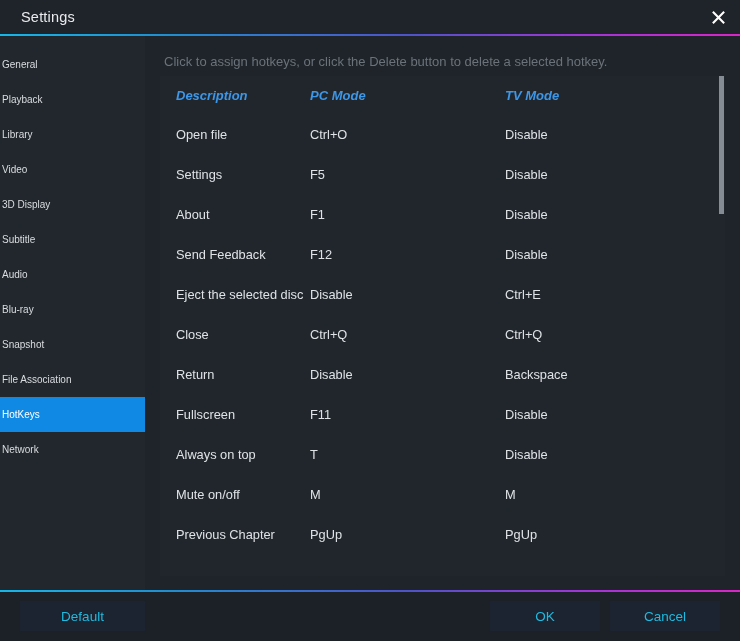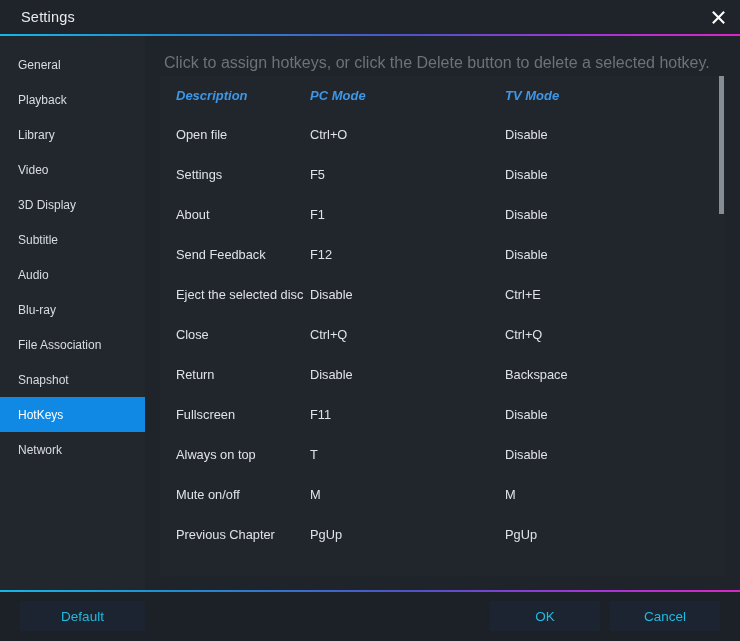--- a/index.html
+++ b/index.html
@@ -72,22 +72,22 @@
     width: 145px;
     flex: 0 0 145px;
     background: #22272d;
     padding-top: 11px;
     box-sizing: border-box;
   }
   .side-item {
     height: 35px;
     display: flex;
     align-items: center;
-    padding-left: 18px;
-    font-size: 12px;
+    padding-left: 2px;
+    font-size: 10px;
     color: #d9dde1;
     cursor: pointer;
     box-sizing: border-box;
     user-select: none;
   }
   .side-item.active {
     background: #1089e4;
     color: #ffffff;
   }
 
@@ -95,21 +95,21 @@
   #content {
     flex: 1 1 auto;
     background: #1f242a;
     position: relative;
     min-width: 0;
   }
   #hint-text {
     position: absolute;
     left: 19px;
     top: 18px;
-    font-size: 16px;
+    font-size: 13px;
     color: #6b7279;
     white-space: nowrap;
   }
 
   #table-panel {
     position: absolute;
     left: 15px;
     top: 40px;
     right: 15px;
     bottom: 14px;
@@ -232,24 +232,24 @@
         <div class="side-item">
           <span>Subtitle</span>
         </div>
         <div class="side-item">
           <span>Audio</span>
         </div>
         <div class="side-item">
           <span>Blu-ray</span>
         </div>
         <div class="side-item">
+          <span>Snapshot</span>
+        </div>
+        <div class="side-item">
           <span>File Association</span>
-        </div>
-        <div class="side-item">
-          <span>Snapshot</span>
         </div>
         <div class="side-item active">
           <span>HotKeys</span>
         </div>
         <div class="side-item">
           <span>Network</span>
         </div>
       </nav>
 
     <section id="content">

